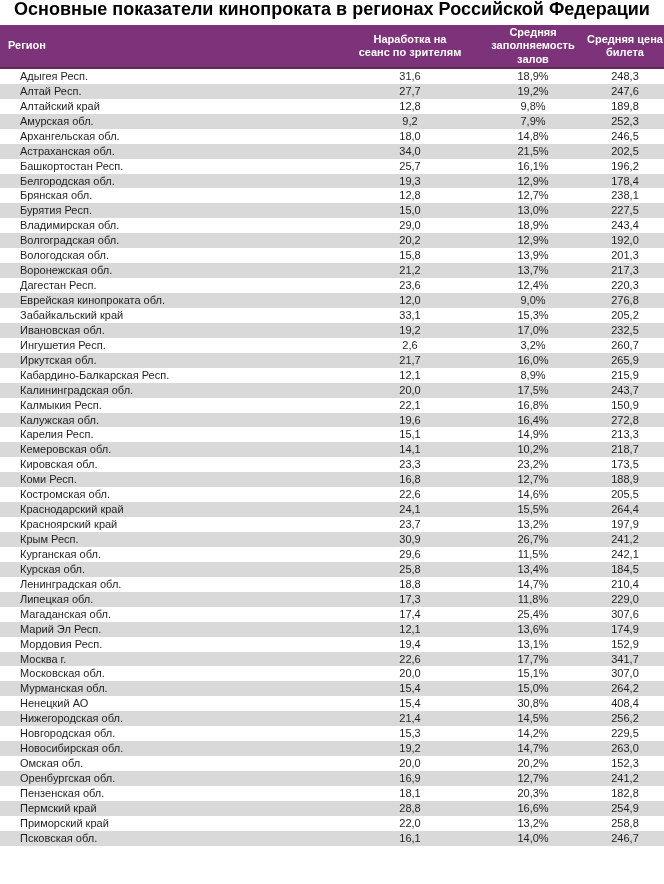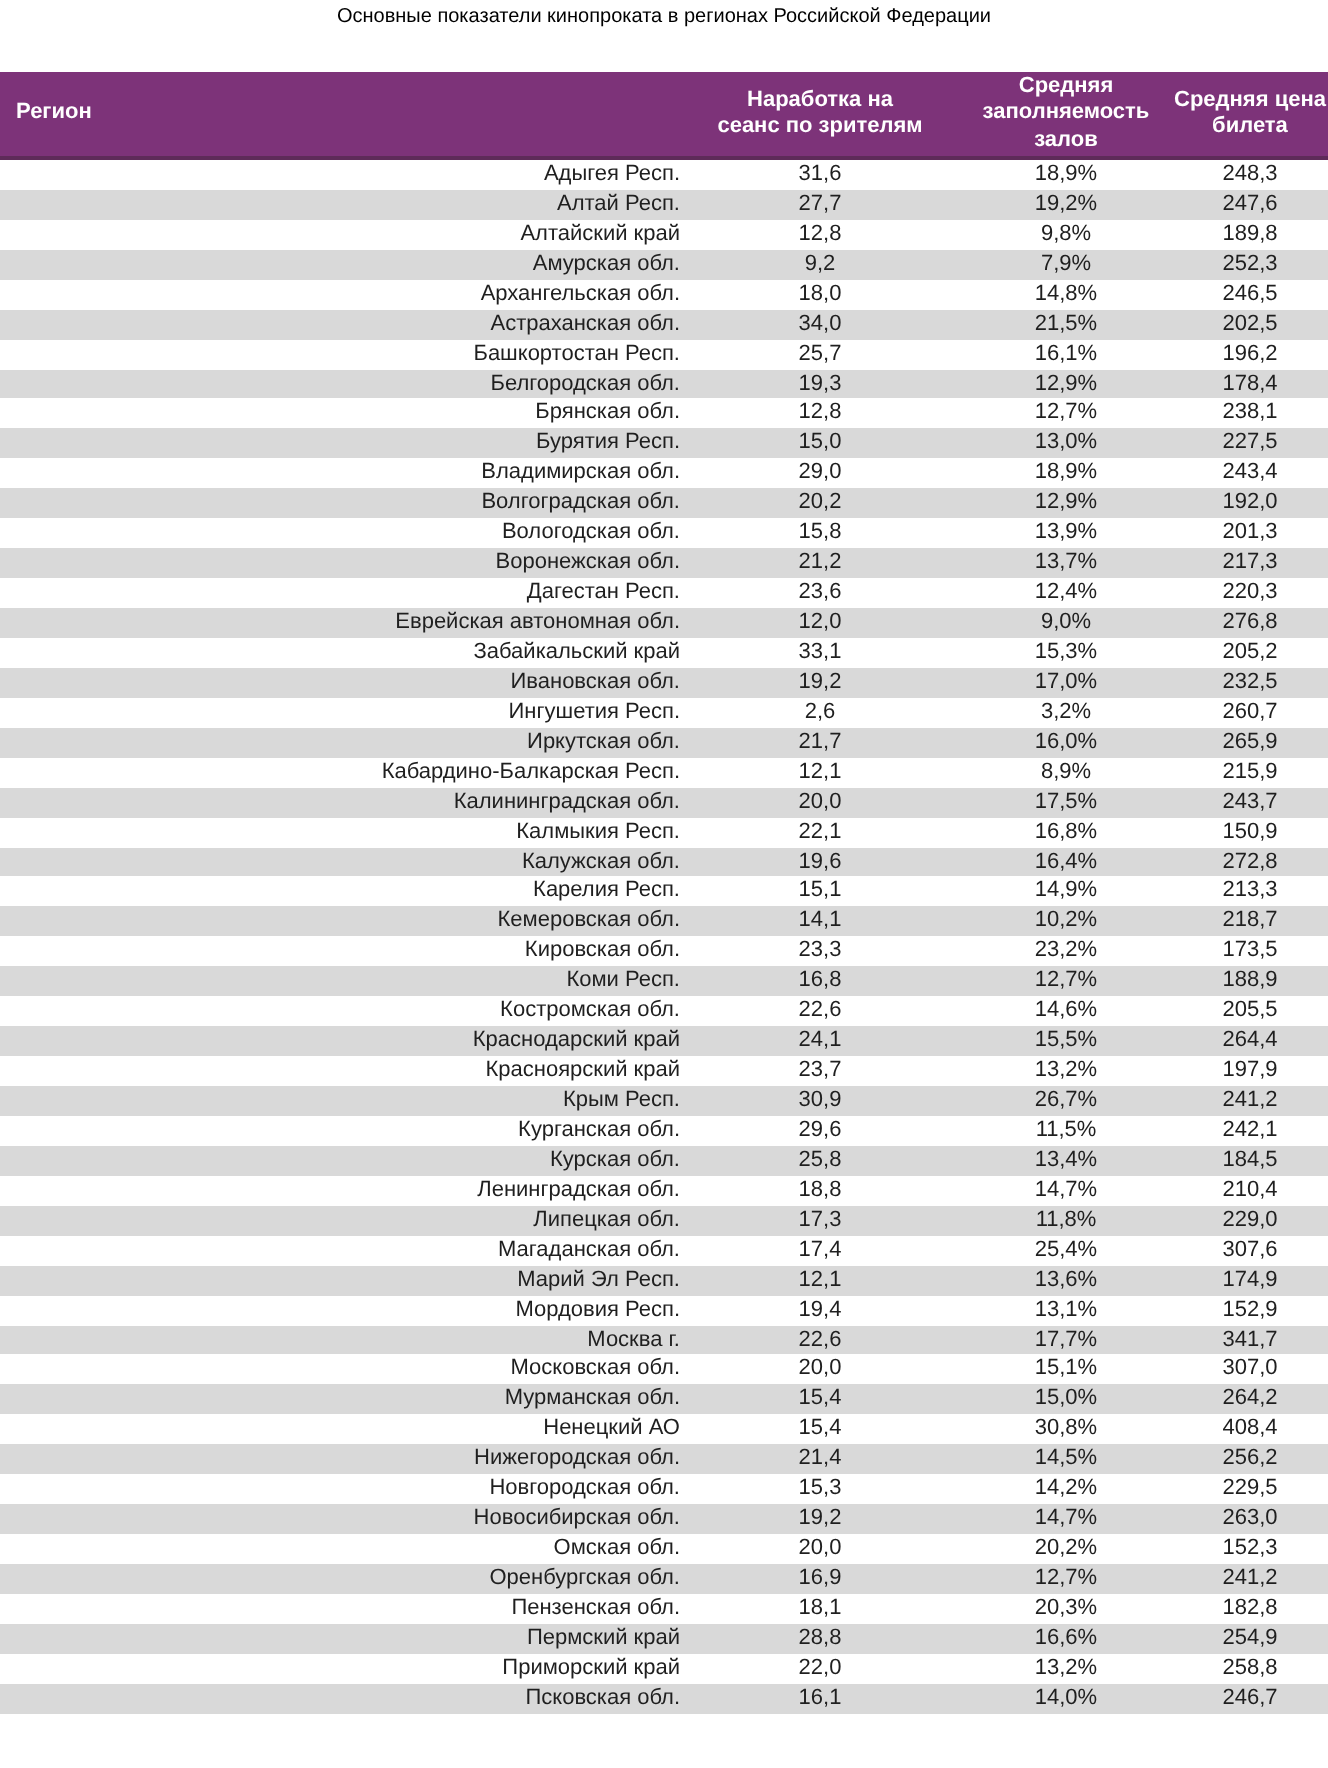--- a/index.html
+++ b/index.html
@@ -9,25 +9,25 @@
     width: 664px;
     font-family: "Liberation Sans", sans-serif;
   }
   .page {
     width: 664px;
     height: 884px;
     overflow: hidden;
     background: #ffffff;
   }
   .title {
-    height: 36px;
+    height: 25px;
     line-height: 18px;
     text-align: center;
-    font-size: 10px;
-    font-weight: normal;
+    font-size: 18px;
+    font-weight: bold;
     color: var(--title-text, #000000);
     white-space: nowrap;
   }
   table.regions {
     width: 664px;
     table-layout: fixed;
     border-collapse: collapse;
     border-spacing: 0;
   }
   col.c-region    { width: 340px; }
@@ -62,22 +62,22 @@
   tbody td {
     font-size: 11px;
     line-height: 14.9px;
     padding: 0;
     color: var(--row-text, #1F1F1F);
     white-space: nowrap;
     overflow: hidden;
     vertical-align: middle;
   }
   tbody td.region {
-    text-align: right;
-    padding-left: 8px;
+    text-align: left;
+    padding-left: 20px;
   }
   tbody td.num {
     text-align: center;
   }
 </style>
 </head>
 <body>
 
 <div class="page">
   <div class="title">Основные показатели кинопроката в регионах Российской Федерации</div>
@@ -186,21 +186,21 @@
           <td class="num">13,7%</td>
           <td class="num">217,3</td>
         </tr>
         <tr>
           <td class="region">Дагестан Респ.</td>
           <td class="num">23,6</td>
           <td class="num">12,4%</td>
           <td class="num">220,3</td>
         </tr>
         <tr>
-          <td class="region">Еврейская автономная обл.</td>
+          <td class="region">Еврейская кинопроката обл.</td>
           <td class="num">12,0</td>
           <td class="num">9,0%</td>
           <td class="num">276,8</td>
         </tr>
         <tr>
           <td class="region">Забайкальский край</td>
           <td class="num">33,1</td>
           <td class="num">15,3%</td>
           <td class="num">205,2</td>
         </tr>

